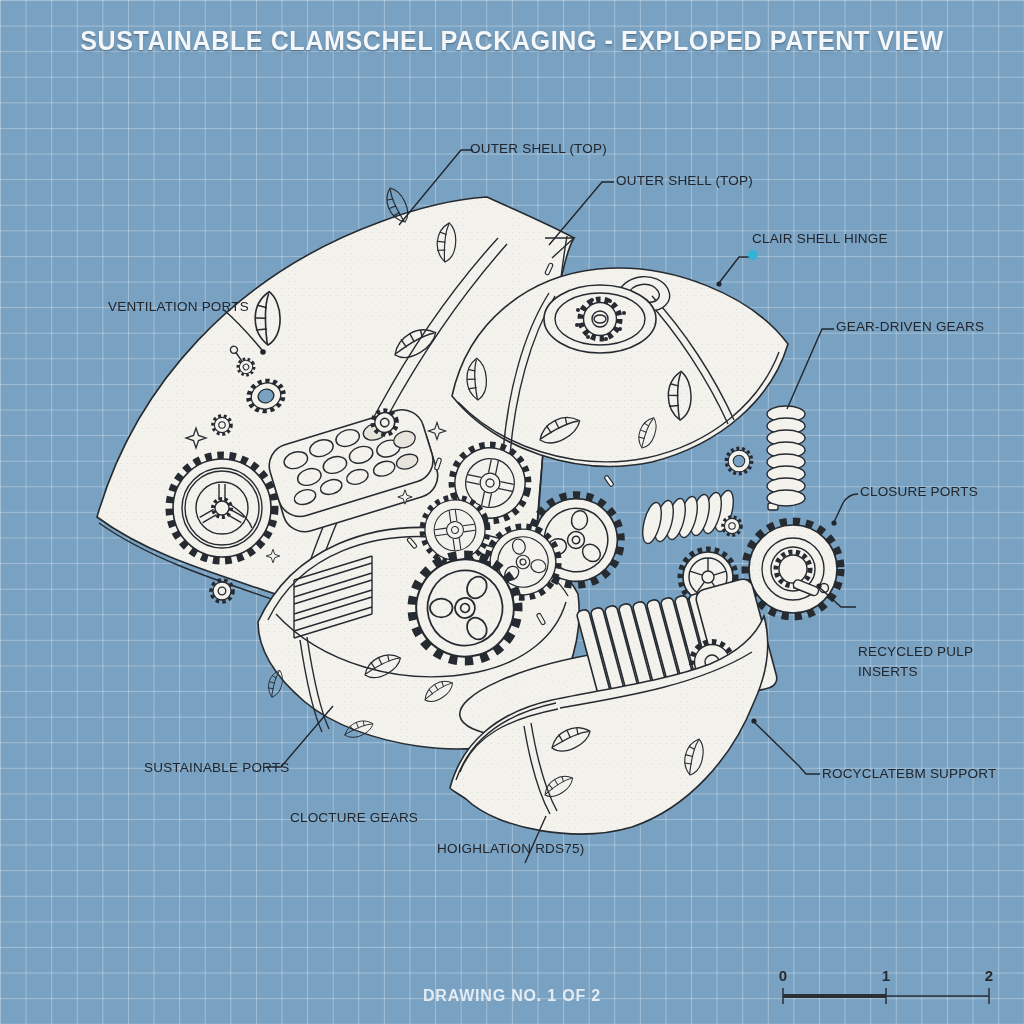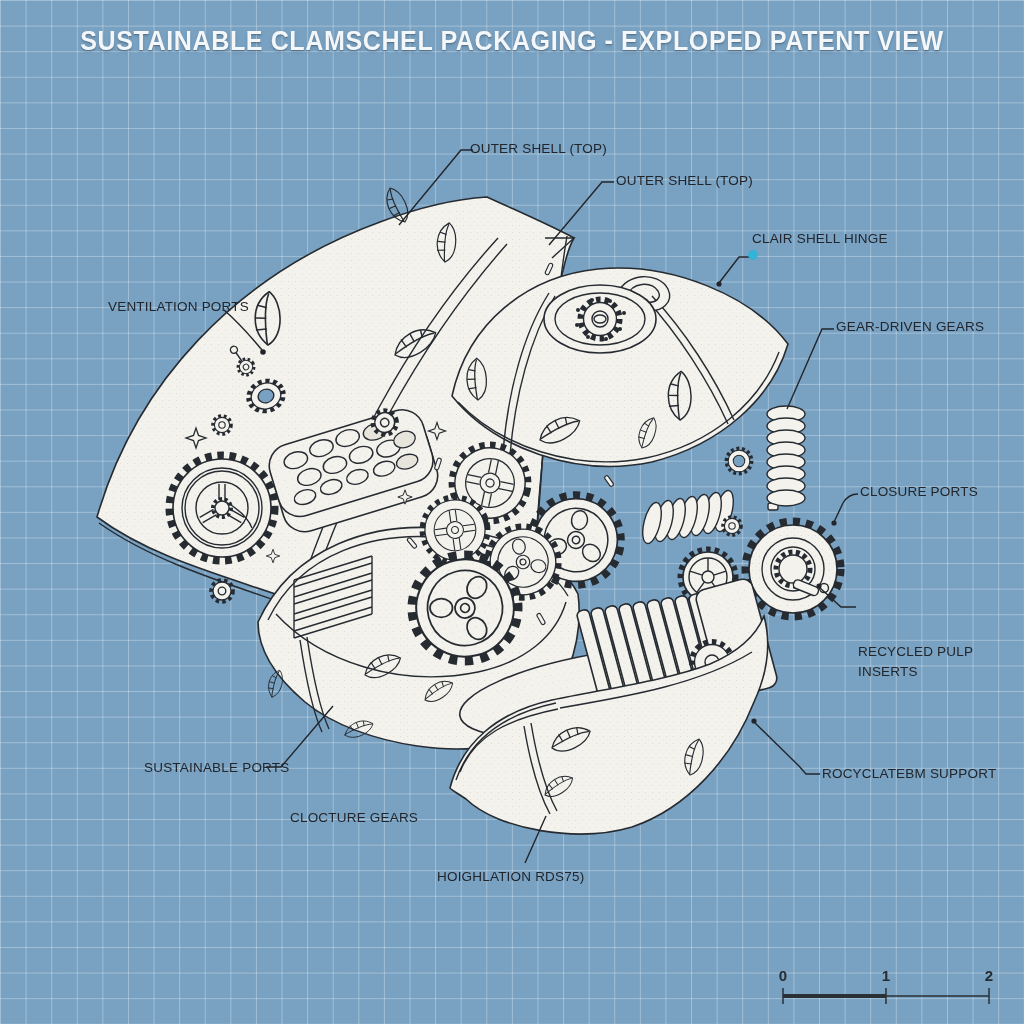--- a/index.html
+++ b/index.html
@@ -390,15 +390,16 @@
   <div class="lbl" style="left:836px;top:319px;">GEAR-DRIVEN GEARS</div>
   <div class="lbl" style="left:860px;top:484px;">CLOSURE PORTS</div>
   <div class="lbl two" style="left:858px;top:598px;margin-top:44px;">
     <span>RECYCLED PULP</span><br>
     <span>INSERTS</span>
   </div>
   <div class="lbl" style="left:822px;top:766px;">ROCYCLATEBM SUPPORT</div>
   <div class="lbl" style="left:108px;top:299px;">VENTILATION PORTS</div>
   <div class="lbl" style="left:144px;top:760px;">SUSTAINABLE PORTS</div>
   <div class="lbl" style="left:282px;top:810px;margin-left:8px;">CLOCTURE GEARS</div>
-  <div class="lbl" style="left:437px;top:869px;">HOIGHLATION RDS75)</div>
-
+  <div class="lbl" style="left:437px;top:841px;">HOIGHLATION RDS75)</div>
+
+  <div class="footer">DRAWING NO. 1 OF 2</div>
 </div>
 
 </body></html>

